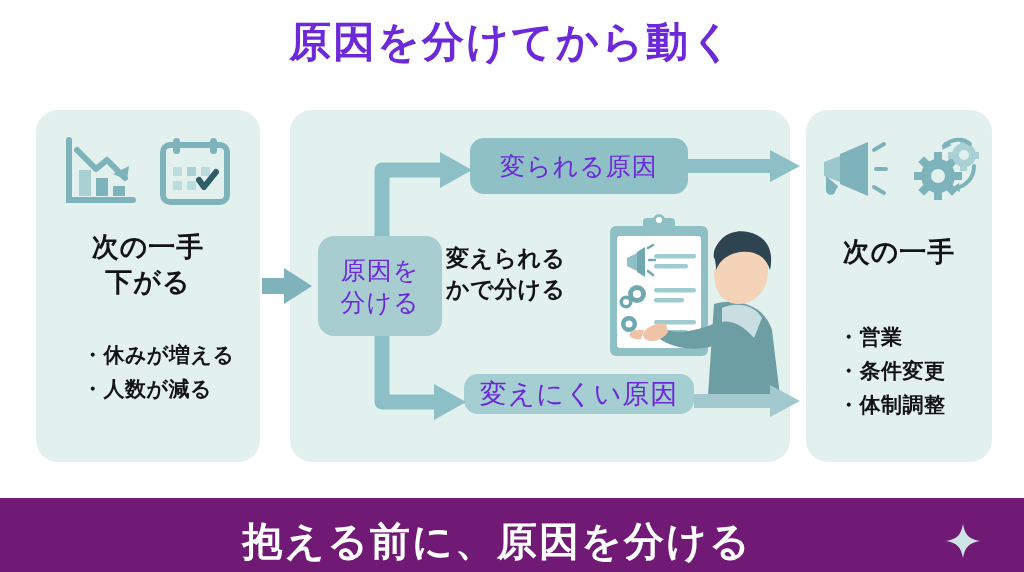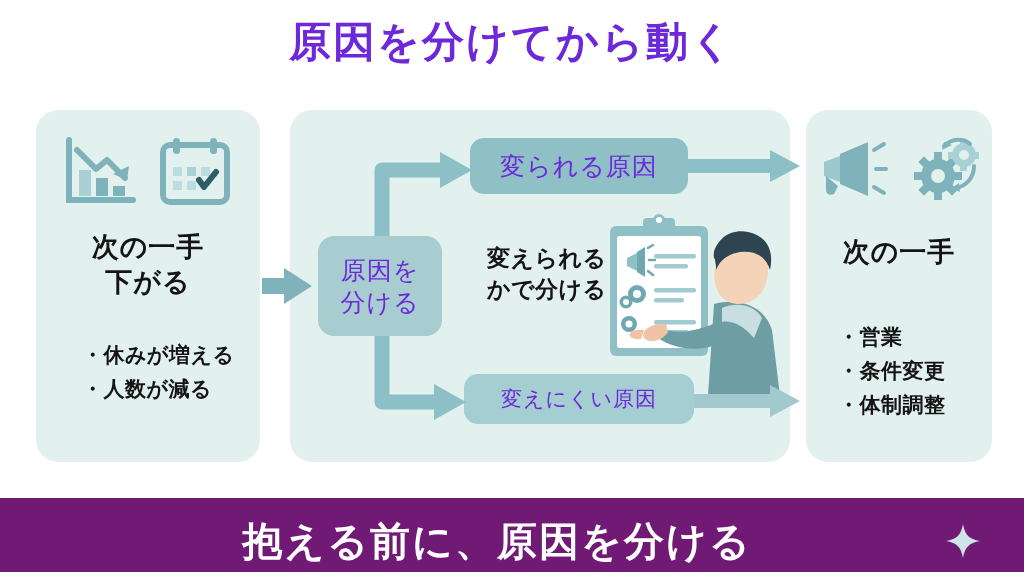--- a/index.html
+++ b/index.html
@@ -56,25 +56,25 @@
     left:318px;top:236px;width:124px;height:100px;
     background:#a8cdd0;font-size:25px;line-height:1.3;
     text-align:center;border-radius:16px;flex-direction:column;
     z-index:3;
   }
   #box-changeable{
     left:470px;top:138px;width:218px;height:56px;
     background:#8fc0c6;font-size:25px;z-index:3;
   }
   #box-hard{
-    left:464px;top:374px;width:230px;height:50px;
-    background:#a4ced2;font-size:21px;z-index:3;
+    left:464px;top:374px;width:230px;height:40px;
+    background:#a4ced2;font-size:27px;z-index:3;
   }
   #mid-caption{
-    position:absolute;left:487px;top:243px;width:170px;
+    position:absolute;left:446px;top:243px;width:170px;
     font-size:23px;font-weight:700;color:#141414;line-height:1.35;
     letter-spacing:.5px;z-index:4;
   }
 
   
   #right-heading{top:235px;}
   #right-bullets{top:320px;padding-left:28px;box-sizing:border-box;}
 
   
   svg.layer{position:absolute;left:0;top:0;width:1024px;height:572px;

